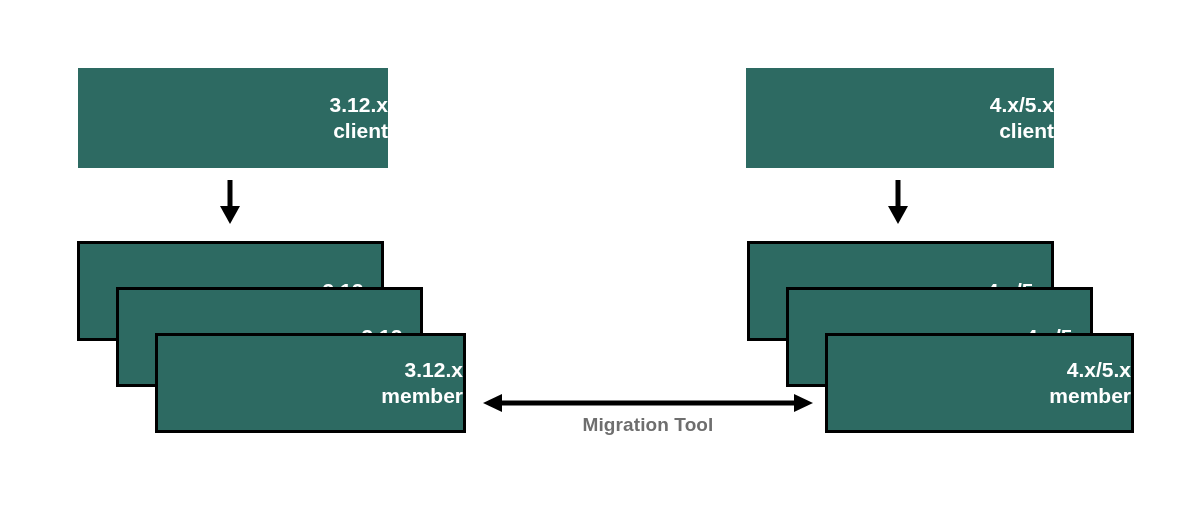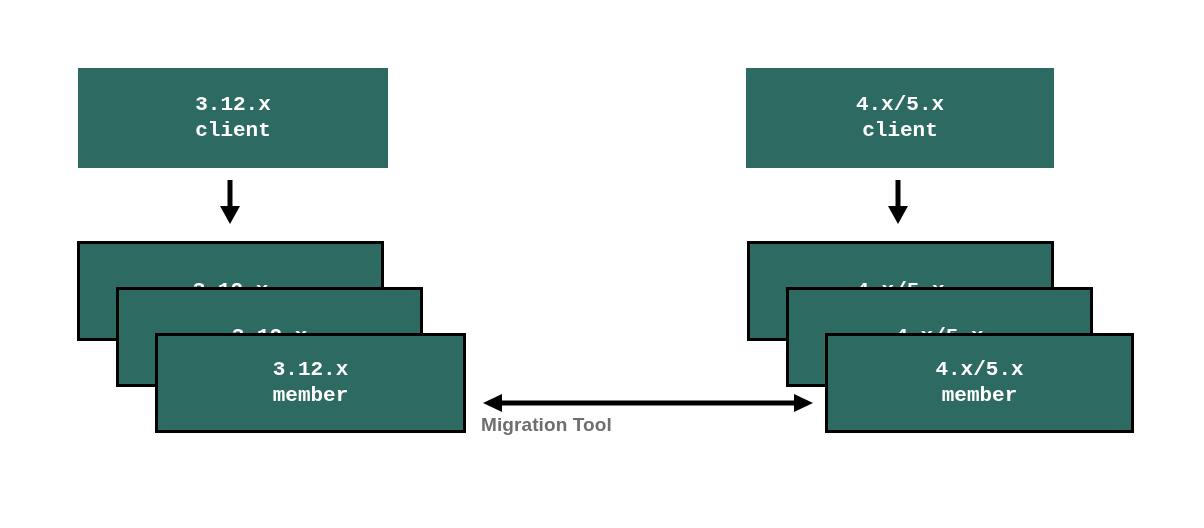--- a/index.html
+++ b/index.html
@@ -23,24 +23,23 @@
     position: absolute;
     box-sizing: border-box;
     background: #2d6a62;
     color: #ffffff;
     font-weight: bold;
     font-size: 21px;
     line-height: 1.22;
     text-align: center;
     display: flex;
     flex-direction: column;
-    align-items: center;
+    align-items: flex-end;
     justify-content: center;
     white-space: pre;
-    font-family: Liberation Mono, monospace;
   }
   .node.bordered {
     border: 3px solid #000000;
   }
   .node .line { display: block; }
 
   
   .client-left  { left: 78px;  top: 68px; width: 310px; height: 100px; }
   .client-right { left: 746px; top: 68px; width: 308px; height: 100px; }
 
@@ -61,20 +60,21 @@
   }
   .arrow-down-left  { left: 205px; top: 172px; }
   .arrow-down-right { left: 873px; top: 172px; }
   .arrow-bidi       { left: 480px; top: 390px; z-index: 4; }
 
   .migration-label {
     position: absolute;
     left: 481px;
     top: 414px;
     width: 334px;
+    text-align: center;
     font-size: 19px;
     font-weight: bold;
     color: #6e6e6e;
     letter-spacing: 0.1px;
   }
 </style>
 </head>
 <body>
 
 <div id="canvas">

